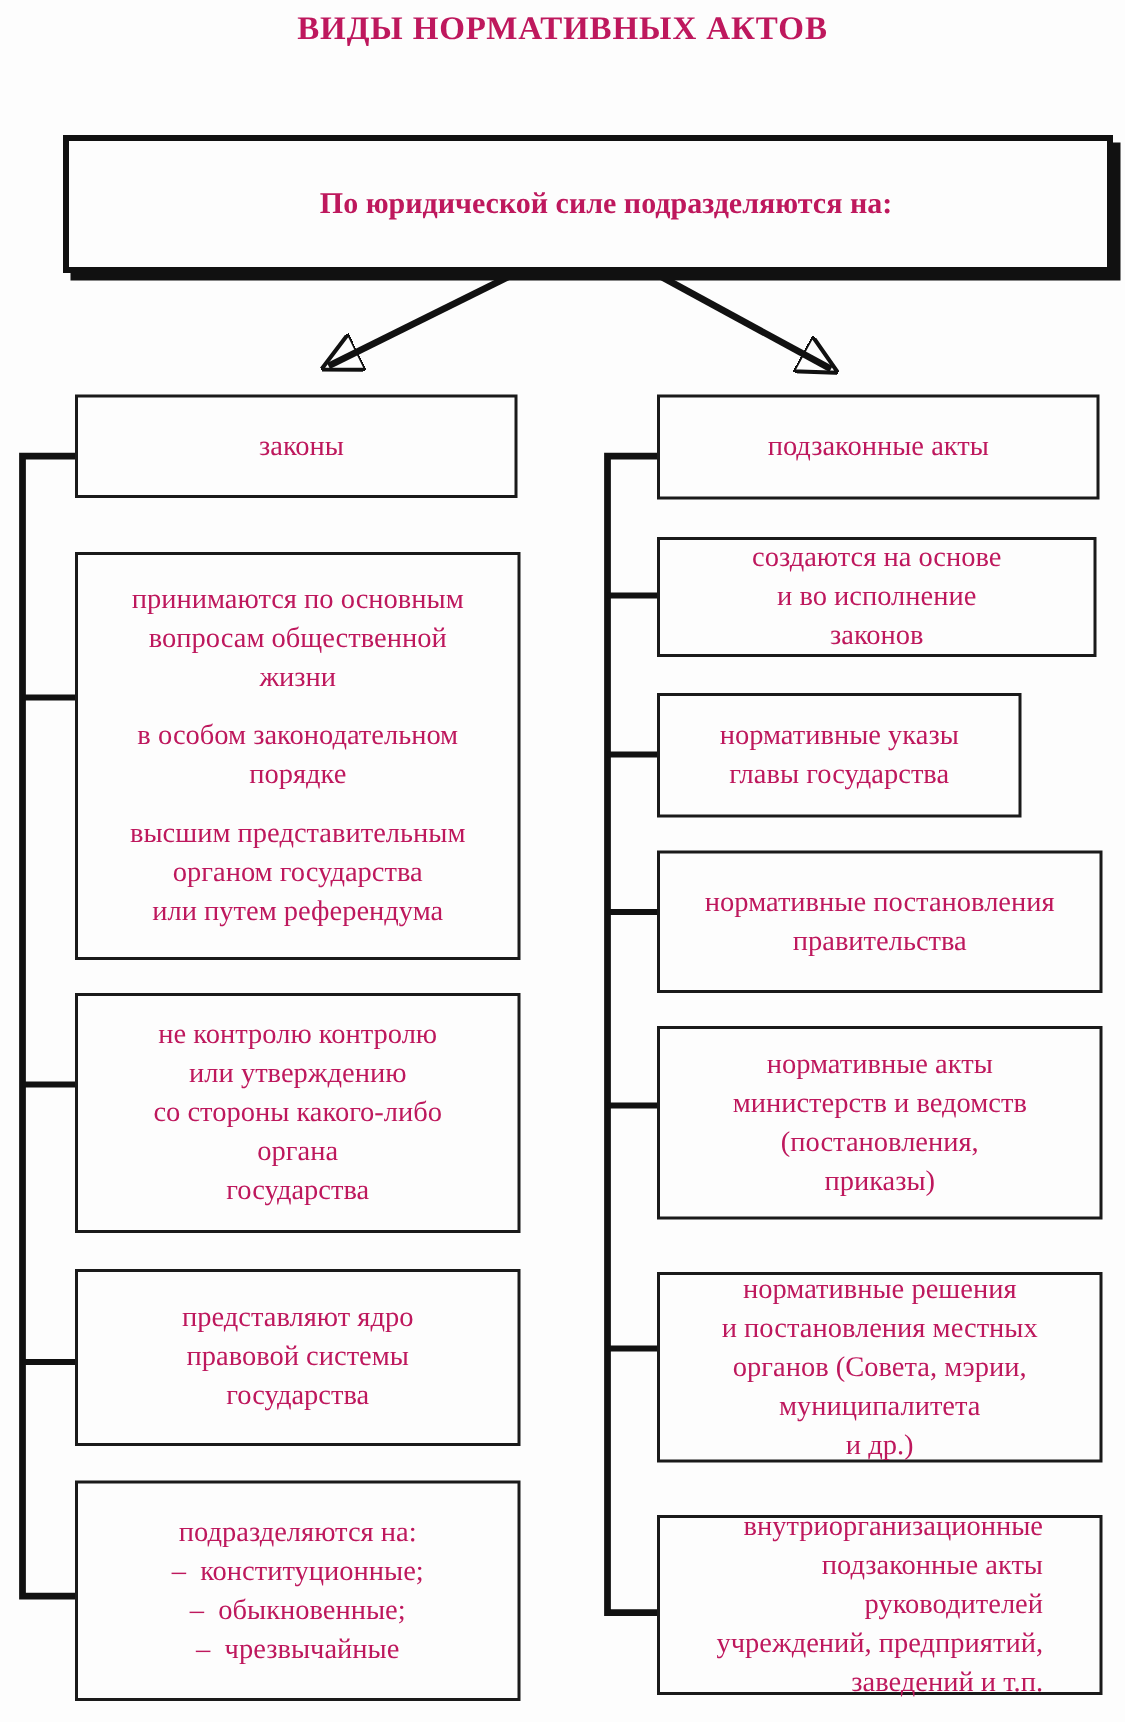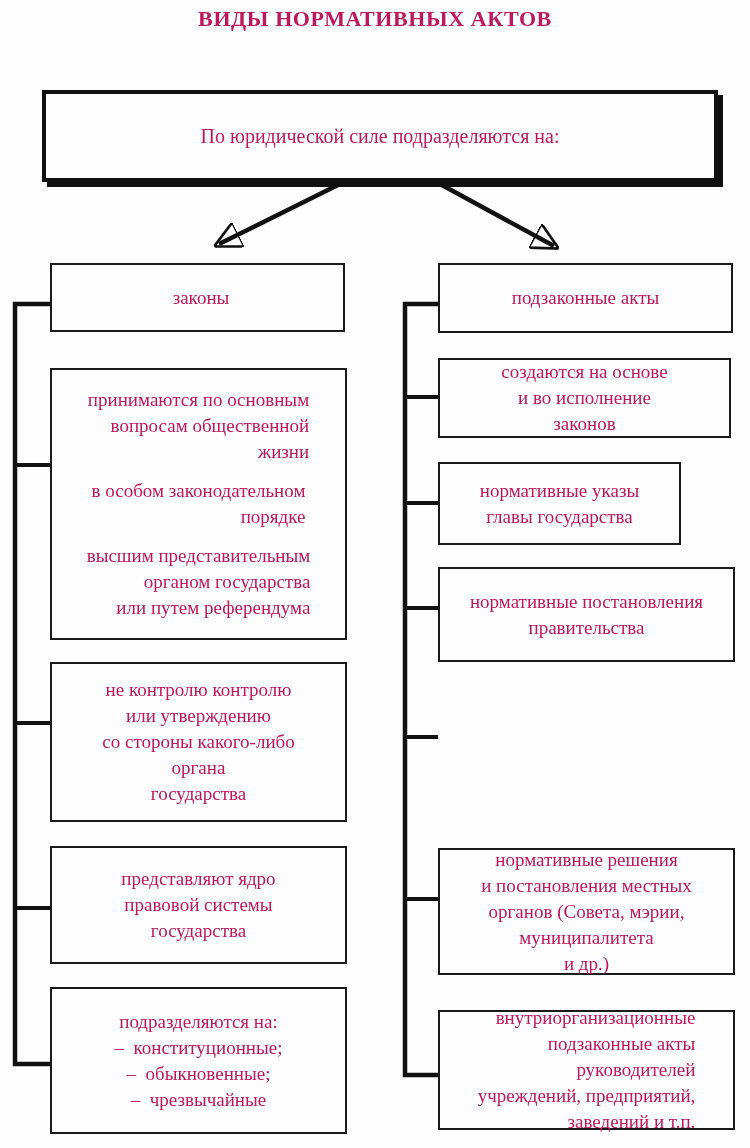--- a/index.html
+++ b/index.html
@@ -45,21 +45,22 @@
     width: 668px;
     height: 84px;
     border: 4px solid #111111;
     box-shadow: 5px 5px 0 #111111;
     background: #fdfdfd;
     display: flex;
     align-items: center;
     justify-content: center;
     text-align: center;
     font-size: 20px;
-    font-weight: 400;
+    font-weight: 700;
+    padding-left: 24px;
   }
   .node {
     position: absolute;
     border: 2px solid #1a1a1a;
     background: #fdfdfd;
     display: flex;
     flex-direction: column;
     align-items: center;
     justify-content: center;
     text-align: center;
@@ -99,21 +100,21 @@
   </svg>
 
   <h1 class="title">ВИДЫ НОРМАТИВНЫХ АКТОВ</h1>
 
   <div class="root-box">
     <span>По юридической силе подразделяются на:</span>
   </div>
 
   <div class="node" style="left:50px; top:263px; width:295px; height:69px;padding-left:13px;">законы</div>
 
-  <div class="node" style="left:50px; top:368px; width:297px; height:272px;text-align:right;">
+  <div class="node" style="left:50px; top:368px; width:297px; height:272px;">
     <div class="para">принимаются по основным
 вопросам общественной
 жизни</div>
     <div class="para">в особом законодательном
 порядке</div>
     <div class="para">высшим представительным
 органом государства
 или путем референдума</div>
   </div>
 
@@ -137,20 +138,24 @@
   <div class="node" style="left:438px; top:358px; width:293px; height:80px;">создаются на основе
 и во исполнение
 законов</div>
 
   <div class="node" style="left:438px; top:462px; width:243px; height:83px;">нормативные указы
 главы государства</div>
 
   <div class="node" style="left:438px; top:567px; width:297px; height:95px;">нормативные постановления
 правительства</div>
 
+  <div class="node" style="left:438px; top:684px; width:297px; height:129px;">нормативные акты
+министерств и ведомств
+(постановления,
+приказы)</div>
 
   <div class="node" style="left:438px; top:848px; width:297px; height:127px;">нормативные решения
 и постановления местных
 органов (Совета, мэрии,
 муниципалитета
 и др.)</div>
 
   <div class="node" style="left:438px; top:1010px; width:297px; height:120px;text-align:right;">внутриорганизационные
 подзаконные акты
 руководителей

